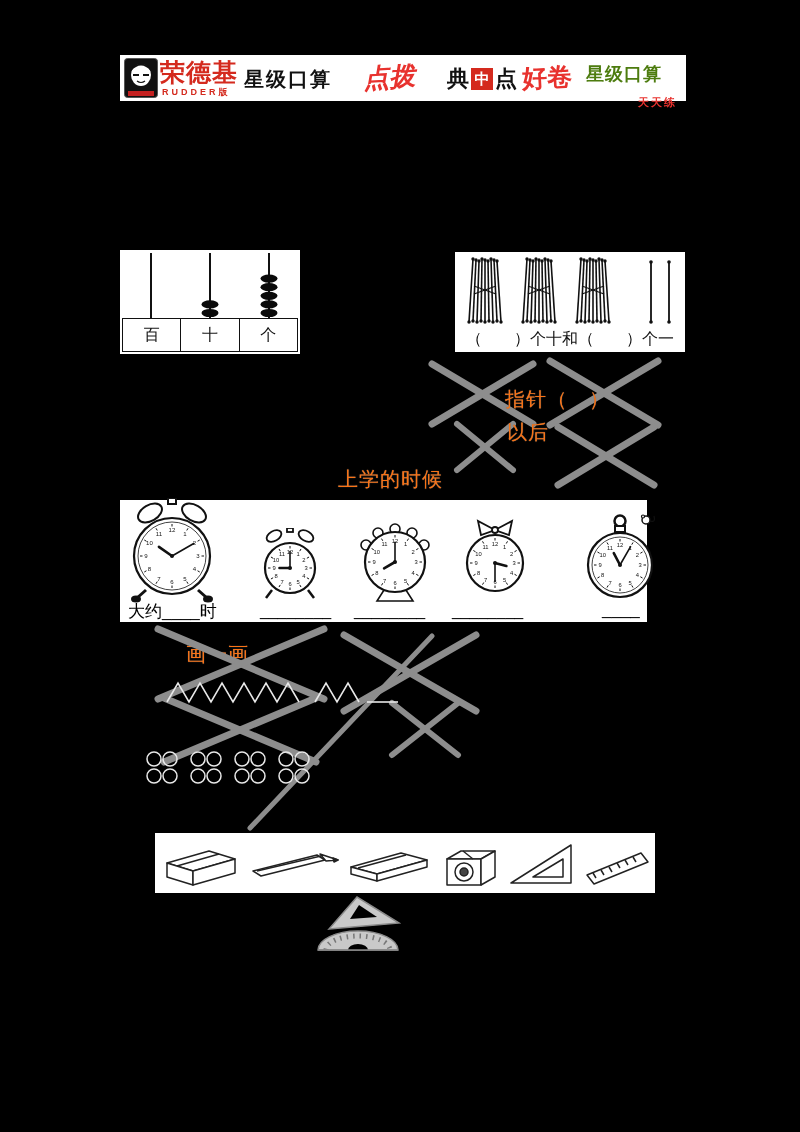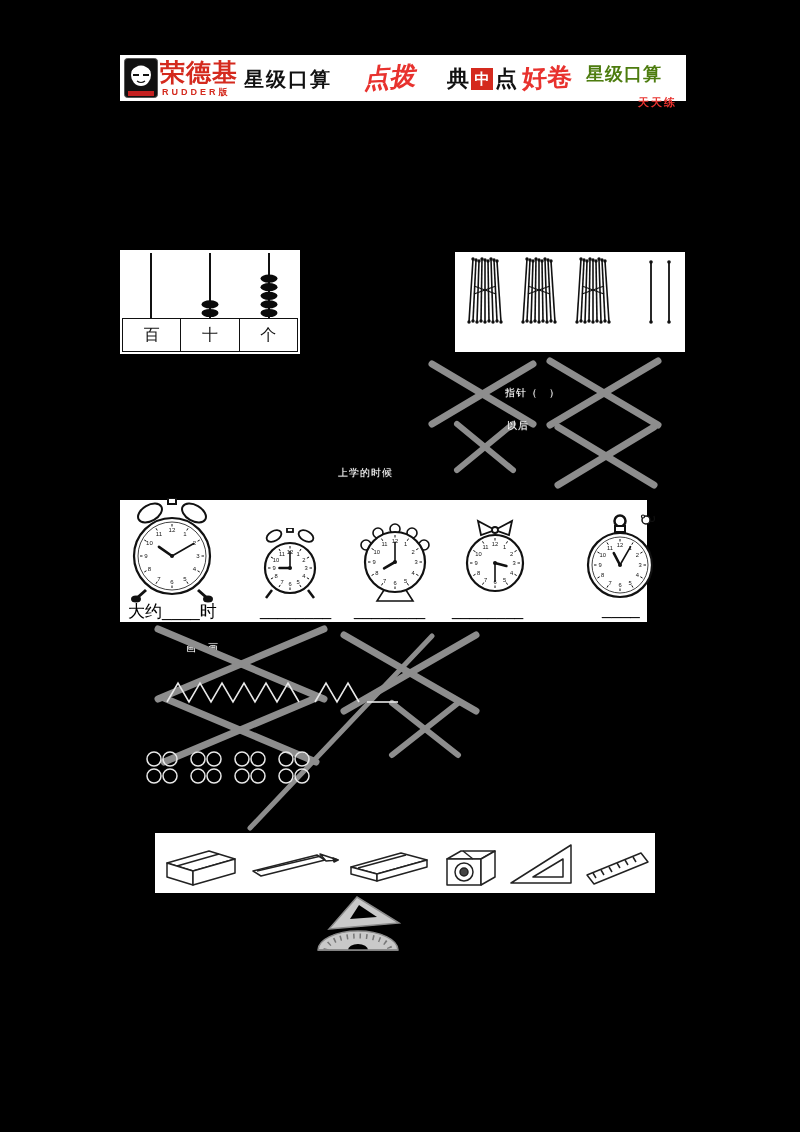--- a/index.html
+++ b/index.html
@@ -28,21 +28,21 @@
   .abacus-cell{flex:1;display:flex;align-items:center;justify-content:center;font-size:16px;color:#111;}
   .abacus-cell+.abacus-cell{border-left:1.5px solid #111;}
 
   
   .sticks-box{position:absolute;left:455px;top:252px;width:230px;height:100px;background:#fff;}
   #sticks-svg{position:absolute;left:0;top:0;}
   .sticks-caption{position:absolute;left:0;bottom:2px;width:100%;text-align:center;font-size:16px;color:#111;}
 
   
   .xmark{position:absolute;}
-  .ghost{position:absolute;color:#ffffff;font-size:10px;letter-spacing:1px;text-shadow:0 0 1px #6f6f6f;}
+  .ghost{position:absolute;color:#f97316;font-size:20px;letter-spacing:1px;text-shadow:0 0 1px #6f6f6f;}
 
   
   .clock-band{position:absolute;left:120px;top:500px;width:527px;height:122px;background:#fff;}
   .clock{position:absolute;}
   .cap{position:absolute;color:#000;font-size:17px;}
   .blank{position:absolute;color:#000;font-size:16px;width:58px;text-align:center;}
 
   
   #zigzag-svg,#circles-svg{position:absolute;}
 
@@ -187,20 +187,21 @@
         <circle cx="154" cy="70" r="1.7" fill="#111"></circle>
         <line x1="127" y1="34" x2="149" y2="42" stroke="#111" stroke-width="1.2"></line>
         <line x1="149" y1="34" x2="127" y2="42" stroke="#111" stroke-width="1.2"></line>
         <line x1="196" y1="10" x2="196" y2="70" stroke="#111" stroke-width="1.8"></line>
         <circle cx="196" cy="10" r="1.8" fill="#111"></circle>
         <circle cx="196" cy="70" r="1.8" fill="#111"></circle>
         <line x1="214" y1="10" x2="214" y2="70" stroke="#111" stroke-width="1.8"></line>
         <circle cx="214" cy="10" r="1.8" fill="#111"></circle>
         <circle cx="214" cy="70" r="1.8" fill="#111"></circle>
       </svg>
+    <div class="sticks-caption">（　　）个十和（　　）个一</div>
   </div>
 
   <svg class="xmark" style="left:425px;top:356px" width="115" height="76">
     <line x1="7" y1="8" x2="108" y2="68" stroke="#8d8d8d" stroke-width="7" stroke-linecap="round"></line>
     <line x1="108" y1="8" x2="7" y2="68" stroke="#8d8d8d" stroke-width="7" stroke-linecap="round"></line>
   </svg>
   <svg class="xmark" style="left:543px;top:353px" width="122" height="80">
     <line x1="7" y1="8" x2="115" y2="72" stroke="#8d8d8d" stroke-width="7" stroke-linecap="round"></line>
     <line x1="115" y1="8" x2="7" y2="72" stroke="#8d8d8d" stroke-width="7" stroke-linecap="round"></line>
   </svg>

